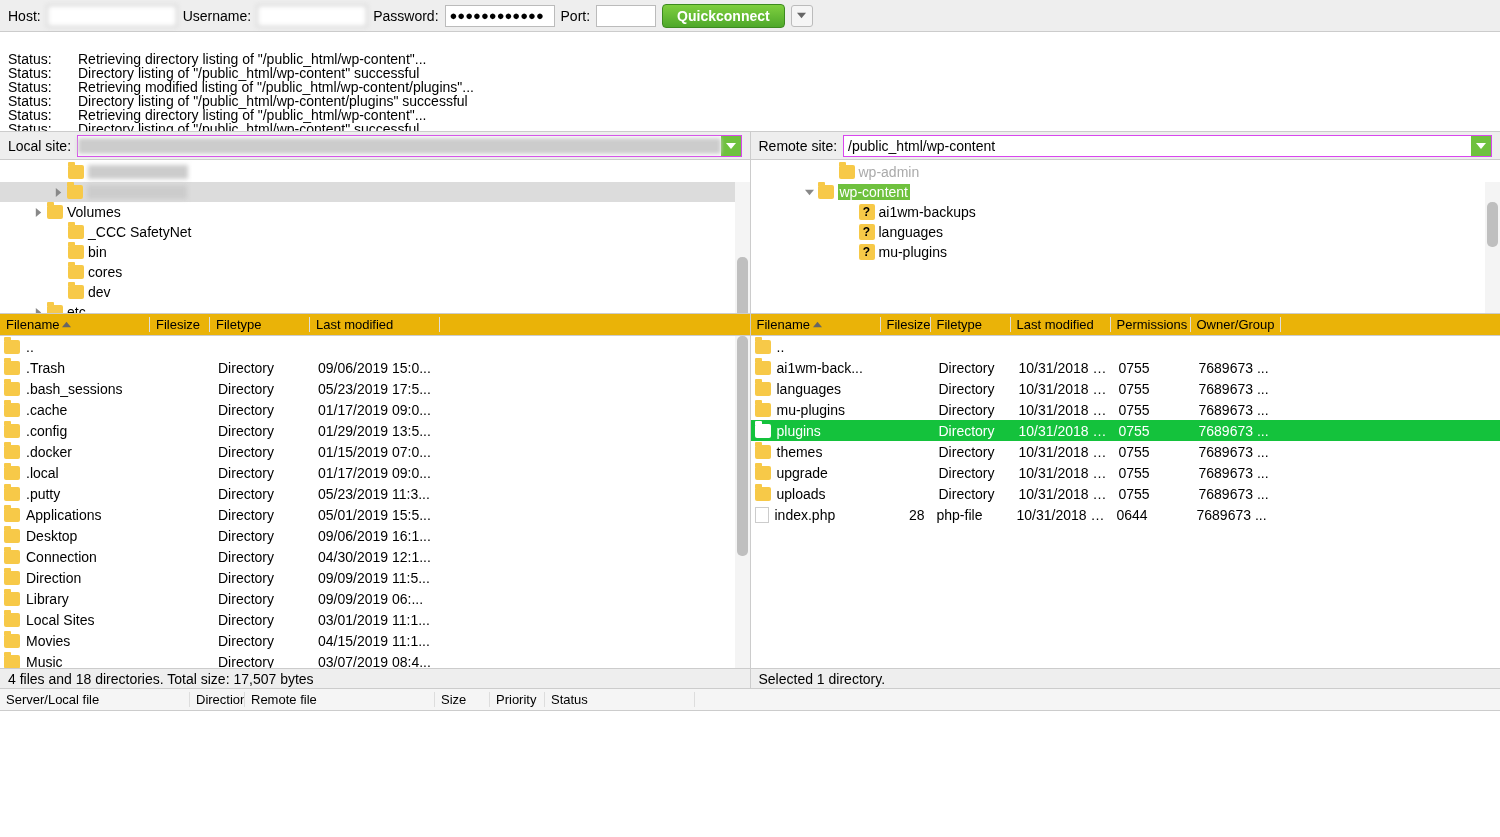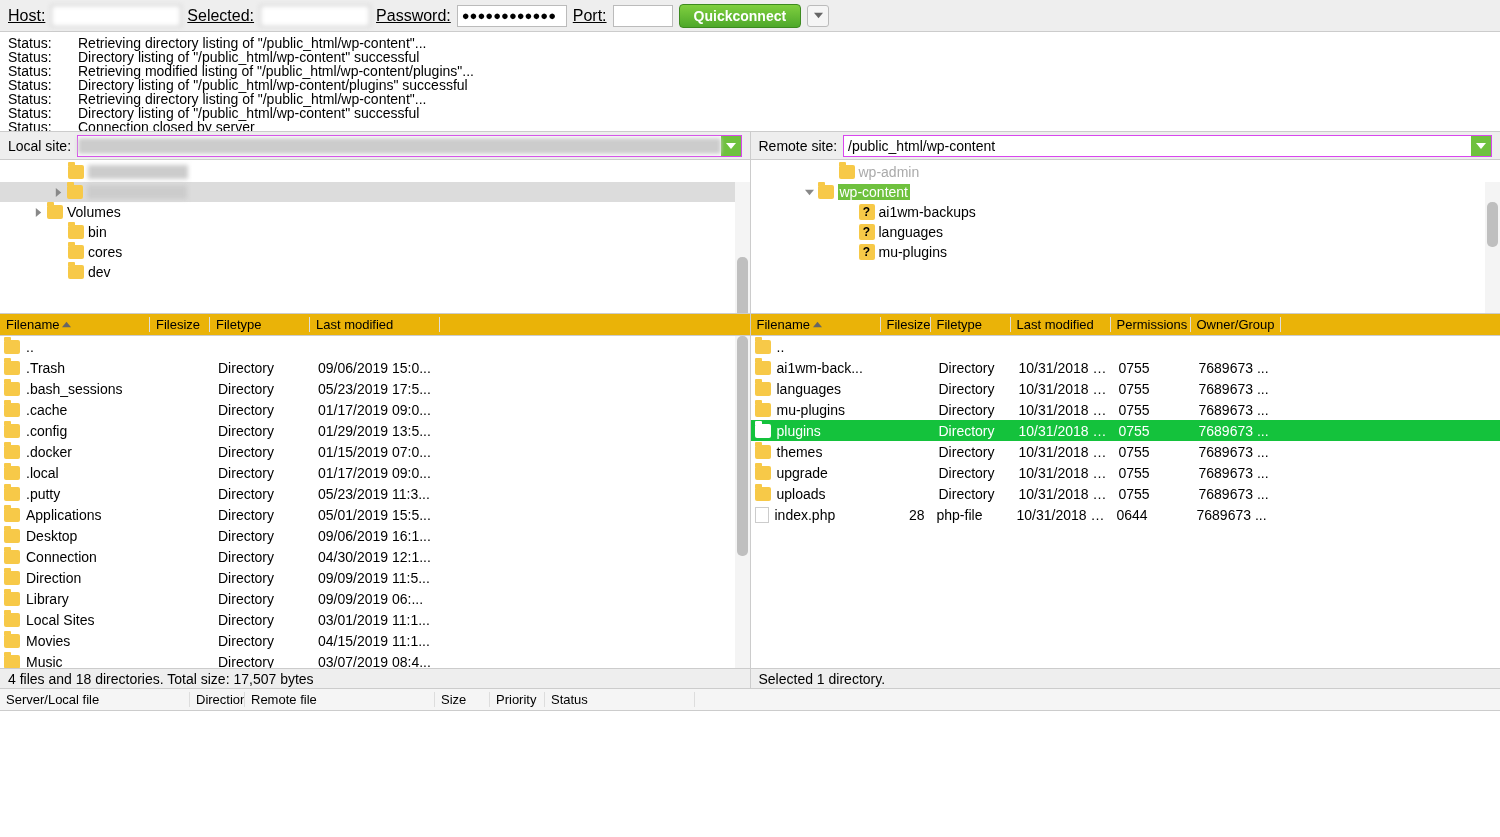--- a/index.html
+++ b/index.html
@@ -1,23 +1,23 @@
 <!DOCTYPE html>
 <html><head>
 <meta charset="utf-8">
 <style>
 * { box-sizing: border-box; margin: 0; padding: 0; font-family: -apple-system, Helvetica, Arial, sans-serif; font-size: 14px; }
 body { background: #f4f4f4; width: 1500px; height: 837px; overflow: hidden; display: flex; flex-direction: column; }
 .toolbar { display: flex; align-items: center; padding: 5px 8px; background: #eee; border-bottom: 1px solid #ccc; gap: 6px; height: 32px; }
-.toolbar label { font-size: 16px; text-decoration: underline; }
+.toolbar label { font-size: 14px; }
 .toolbar input { height: 22px; border: 1px solid #bbb; background: #fff; padding: 0 4px; font-size: 13px; }
 .blurred { filter: blur(2px); background: #ccc; color: #ccc; }
 .btn-qc { background: linear-gradient(#7fcf3f,#4ea82a); color: #fff; border: 1px solid #3d8a1f; border-radius: 4px; padding: 3px 14px; font-weight: 600; cursor: pointer; }
 .btn-drop { width: 22px; height: 22px; border: 1px solid #bbb; border-radius: 3px; background: #f5f5f5; display:flex; align-items:center; justify-content:center; cursor:pointer; }
-.log { background: #fff; border-bottom: 1px solid #ccc; height: 100px; overflow: hidden; padding: 4px 8px; }
+.log { background: #fff; border-bottom: 1px solid #ccc; height: 100px; overflow: hidden; padding: 20px 8px; }
 .log-row { display: flex; gap: 20px; font-size: 13px; line-height: 14px; }
 .log-row .k { width: 50px; }
 .sites { display: flex; border-bottom: 1px solid #ccc; height: 28px; }
 .site-half { flex: 1; display: flex; align-items: center; padding: 2px 8px; gap: 6px; border-right: 1px solid #ccc; background: #eee; }
 .site-half:last-child { border-right: none; }
 .site-input-wrap { flex: 1; display: flex; background: #fff; border: 1px solid #d946ef; height: 22px; align-items:center; }
 .site-input-wrap input { border: none; flex: 1; padding: 0 4px; outline: none; }
 .dd-btn { width: 20px; height: 20px; background: #6fc13e; display:flex; align-items:center; justify-content:center; cursor:pointer; }
 .dd-btn svg { fill:#fff; }
 .panes { display: flex; height: 154px; border-bottom: 1px solid #ccc; }
@@ -52,21 +52,21 @@
 .scrollbar-track { position:absolute; right:0; top:22px; bottom:0; width:15px; background:#f4f4f4; }
 .scrollbar-thumb { position:absolute; right:2px; width:11px; background:#bfbfbf; border-radius:5px; }
 svg.tri { width:9px; height:9px; }
 </style>
 </head>
 <body>
 
 <div class="toolbar">
   <label>Host:</label>
   <input class="blurred" style="width: 130px;">
-  <label>Selected:</label>
+  <label>Username:</label>
   <input class="blurred" style="width: 110px;">
   <label>Password:</label>
   <input style="width: 110px;" value="●●●●●●●●●●●●">
   <label>Port:</label>
   <input style="width: 60px;">
   <button class="btn-qc">Quickconnect</button>
   <div class="btn-drop">
     <svg class="tri" viewBox="0 0 10 10">
         <polygon points="0,2 10,2 5,8" fill="#666"></polygon>
       </svg>
@@ -151,33 +151,47 @@
           <svg class="tri" viewBox="0 0 10 10">
             <polygon points="2,0 8,5 2,10" fill="#888"></polygon>
           </svg>
           <span class="folder-ic"></span>
           <span>Volumes</span>
         </div>
         <div class="tree-row ">
           <span class="indent" style="width:50px"></span>
           <span style="width:10px;display:inline-block"></span>
           <span class="folder-ic"></span>
+          <span>_CCC SafetyNet</span>
+        </div>
+        <div class="tree-row ">
+          <span class="indent" style="width:50px"></span>
+          <span style="width:10px;display:inline-block"></span>
+          <span class="folder-ic"></span>
           <span>bin</span>
         </div>
         <div class="tree-row ">
           <span class="indent" style="width:50px"></span>
           <span style="width:10px;display:inline-block"></span>
           <span class="folder-ic"></span>
           <span>cores</span>
         </div>
         <div class="tree-row ">
           <span class="indent" style="width:50px"></span>
           <span style="width:10px;display:inline-block"></span>
           <span class="folder-ic"></span>
           <span>dev</span>
+        </div>
+        <div class="tree-row ">
+          <span class="indent" style="width:30px"></span>
+          <svg class="tri" viewBox="0 0 10 10">
+            <polygon points="2,0 8,5 2,10" fill="#888"></polygon>
+          </svg>
+          <span class="folder-ic"></span>
+          <span>etc</span>
         </div>
       </div>
     <div class="scrollbar-track">
         <div class="scrollbar-thumb" style="top:75px;height:65px"></div>
       </div>
   </div>
   <div class="pane">
     <div class="tree" id="remote-tree">
         <div class="tree-row">
           <span class="indent" style="width:70px"></span>

